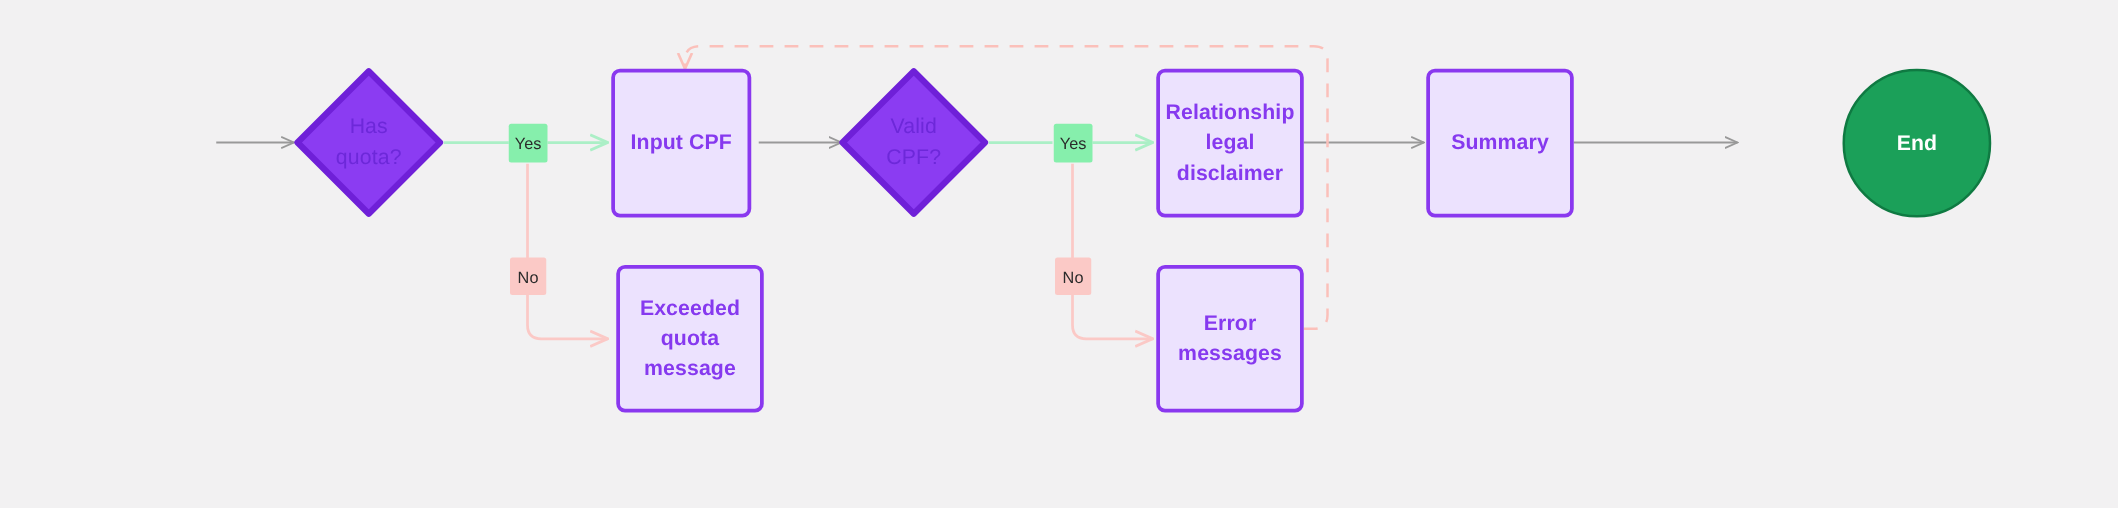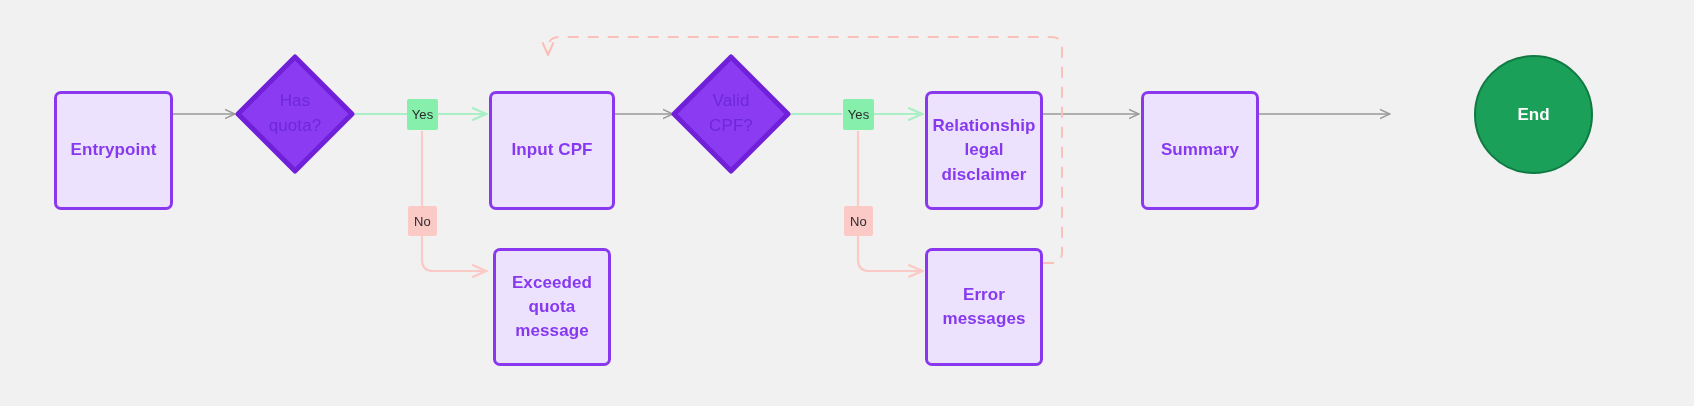--- a/index.html
+++ b/index.html
@@ -35,21 +35,20 @@
   }
   .node-rect {
     background: #ece2fe;
     border: 3px solid #8a38ef;
     border-radius: 7px;
     color: #8639ef;
     font-weight: bold;
     font-size: 17px;
     line-height: 1.42;
     letter-spacing: 0.1px;
-    margin-top: 36px;
   }
   .node-diamond {
     background: transparent;
     border: none;
   }
   .diamond-shape {
     position: absolute;
     left: 0;
     top: 0;
     width: 100%;
@@ -122,43 +121,40 @@
 
     <path d="M 858 131 L 858 260 Q 858 271 869 271 L 922 271" fill="none" stroke="#fbc9c6" stroke-width="2.2" marker-end="url(#ah-pink)"></path>
 
     <line x1="1043" y1="114" x2="1139" y2="114" stroke="#999999" stroke-width="1.6" marker-end="url(#ah-gray)"></line>
 
     <line x1="1259" y1="114" x2="1390" y2="114" stroke="#999999" stroke-width="1.6" marker-end="url(#ah-gray)"></line>
 
     <path d="M 1043 263 L 1051 263 Q 1062 263 1062 252 L 1062 47 Q 1062 37 1051 37 L 560 37 Q 548 37 548 48 L 548 55" fill="none" stroke="#fbc0ba" stroke-width="2" stroke-dasharray="11 9" marker-end="url(#ah-pink-dash)"></path>
   </svg>
 
-  <div class="node node-rect" style="left:54px; top:55px; width:119px; height:119px;">
-    <span>Entrypoint</span>
-  </div>
 
   <div class="node node-diamond" style="left:235px; top:54px; width:120px; height:120px;">
     <svg class="diamond-shape" viewBox="0 0 120 120" xmlns="http://www.w3.org/2000/svg">
       <polygon points="60,3 117,60 60,117 3,60" fill="#8b3cf2" stroke="#6f20d8" stroke-width="5" stroke-linejoin="round"></polygon>
     </svg>
     <div class="diamond-label">
       <div>Has</div>
       <div>quota?</div>
     </div>
   </div>
 
   <div class="edge-label label-yes" style="left:407px; top:99px; width:31px; height:31px;">
     <span>Yes</span>
   </div>
 
   <div class="edge-label label-no" style="left:408px; top:178px; width:29px; height:30px;">
     <span>No</span>
   </div>
 
-  <div class="node node-rect" style="left:489px; top:55px; width:126px; height:119px;">
+  <div class="node node-rect" style="left:489px; top:55px; width:112px; height:119px;">
     <span>Input CPF</span>
   </div>
 
   <div class="node node-rect" style="left:493px; top:212px; width:118px; height:118px;">
     <div>
       <div>Exceeded</div>
       <div>quota</div>
       <div>message</div>
     </div>
   </div>

